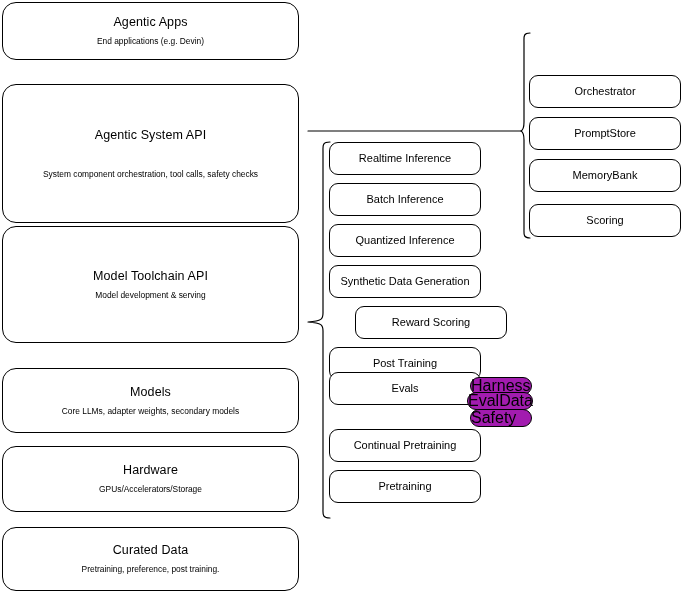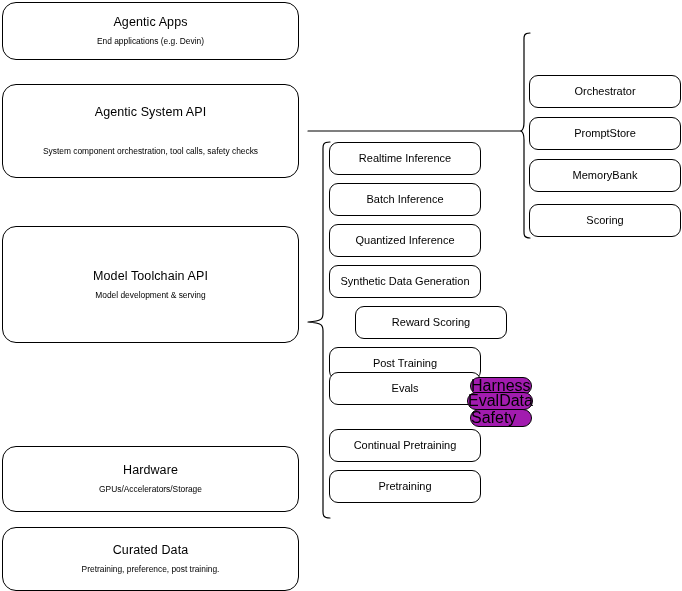--- a/index.html
+++ b/index.html
@@ -119,30 +119,34 @@
 </head>
 <body>
 
 <div id="canvas">
 
   <div class="box layer" style="top:2px;height:58px;">
     <div class="title">Agentic Apps</div>
     <div class="sub">End applications (e.g. Devin)</div>
   </div>
 
-  <div class="box layer" style="top:84px;height:94px;gap:20px;">
+  <div class="box layer" style="top:84px;height:139px;gap:20px;">
     <div class="title">Agentic System API</div>
     <div class="sub">System component orchestration, tool calls, safety checks</div>
   </div>
 
   <div class="box layer" style="top:226px;height:117px;">
     <div class="title">Model Toolchain API</div>
     <div class="sub">Model development &amp; serving</div>
   </div>
 
+  <div class="box layer" style="top:368px;height:65px;">
+    <div class="title">Models</div>
+    <div class="sub">Core LLMs, adapter weights, secondary models</div>
+  </div>
 
   <div class="box layer" style="top:446px;height:66px;">
     <div class="title">Hardware</div>
     <div class="sub">GPUs/Accelerators/Storage</div>
   </div>
 
   <div class="box layer" style="top:527px;height:64px;">
     <div class="title">Curated Data</div>
     <div class="sub">Pretraining, preference, post training.</div>
   </div>

